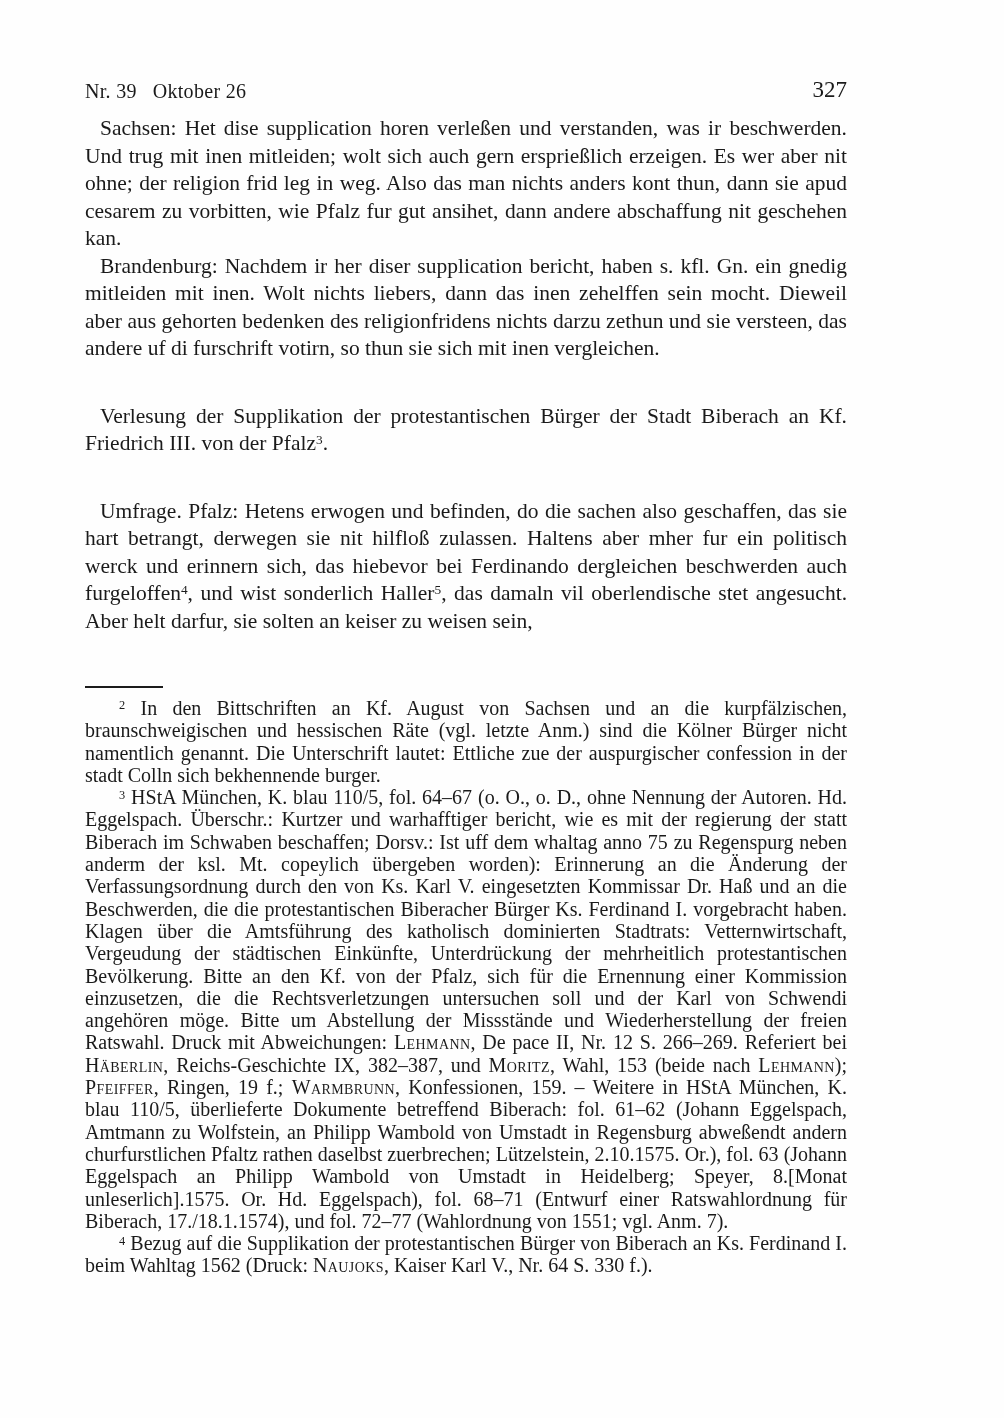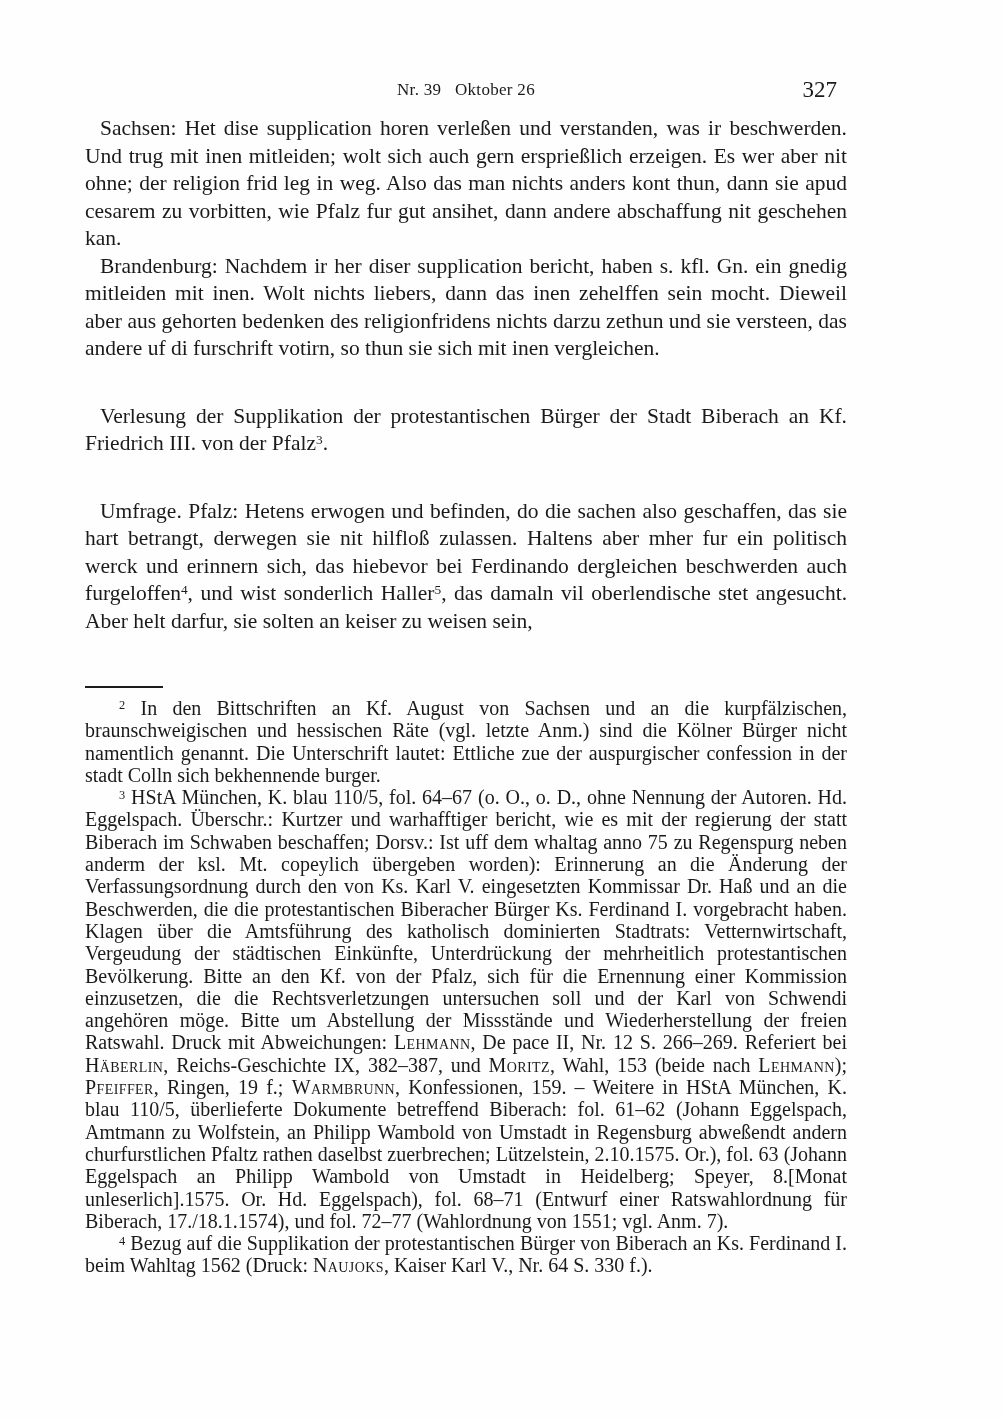--- a/index.html
+++ b/index.html
@@ -18,28 +18,27 @@
     left: 85px;
     width: 762px;
     top: 0;
   }
   .running-header {
     position: relative;
     top: 80px;
     height: 30px;
   }
   .hdr-center {
-    text-align: center;
-    font-size: 17px;
+    font-size: 20px;
     letter-spacing: 0.3px;
     white-space: pre;
   }
   .hdr-page {
     position: absolute;
-    right: 10px;
+    right: 0;
     top: -3px;
     font-size: 23px;
   }
   .main-text {
     position: absolute;
     top: 115px;
     left: 0;
     width: 762px;
     font-size: 21.5px;
     line-height: 27.5px;

